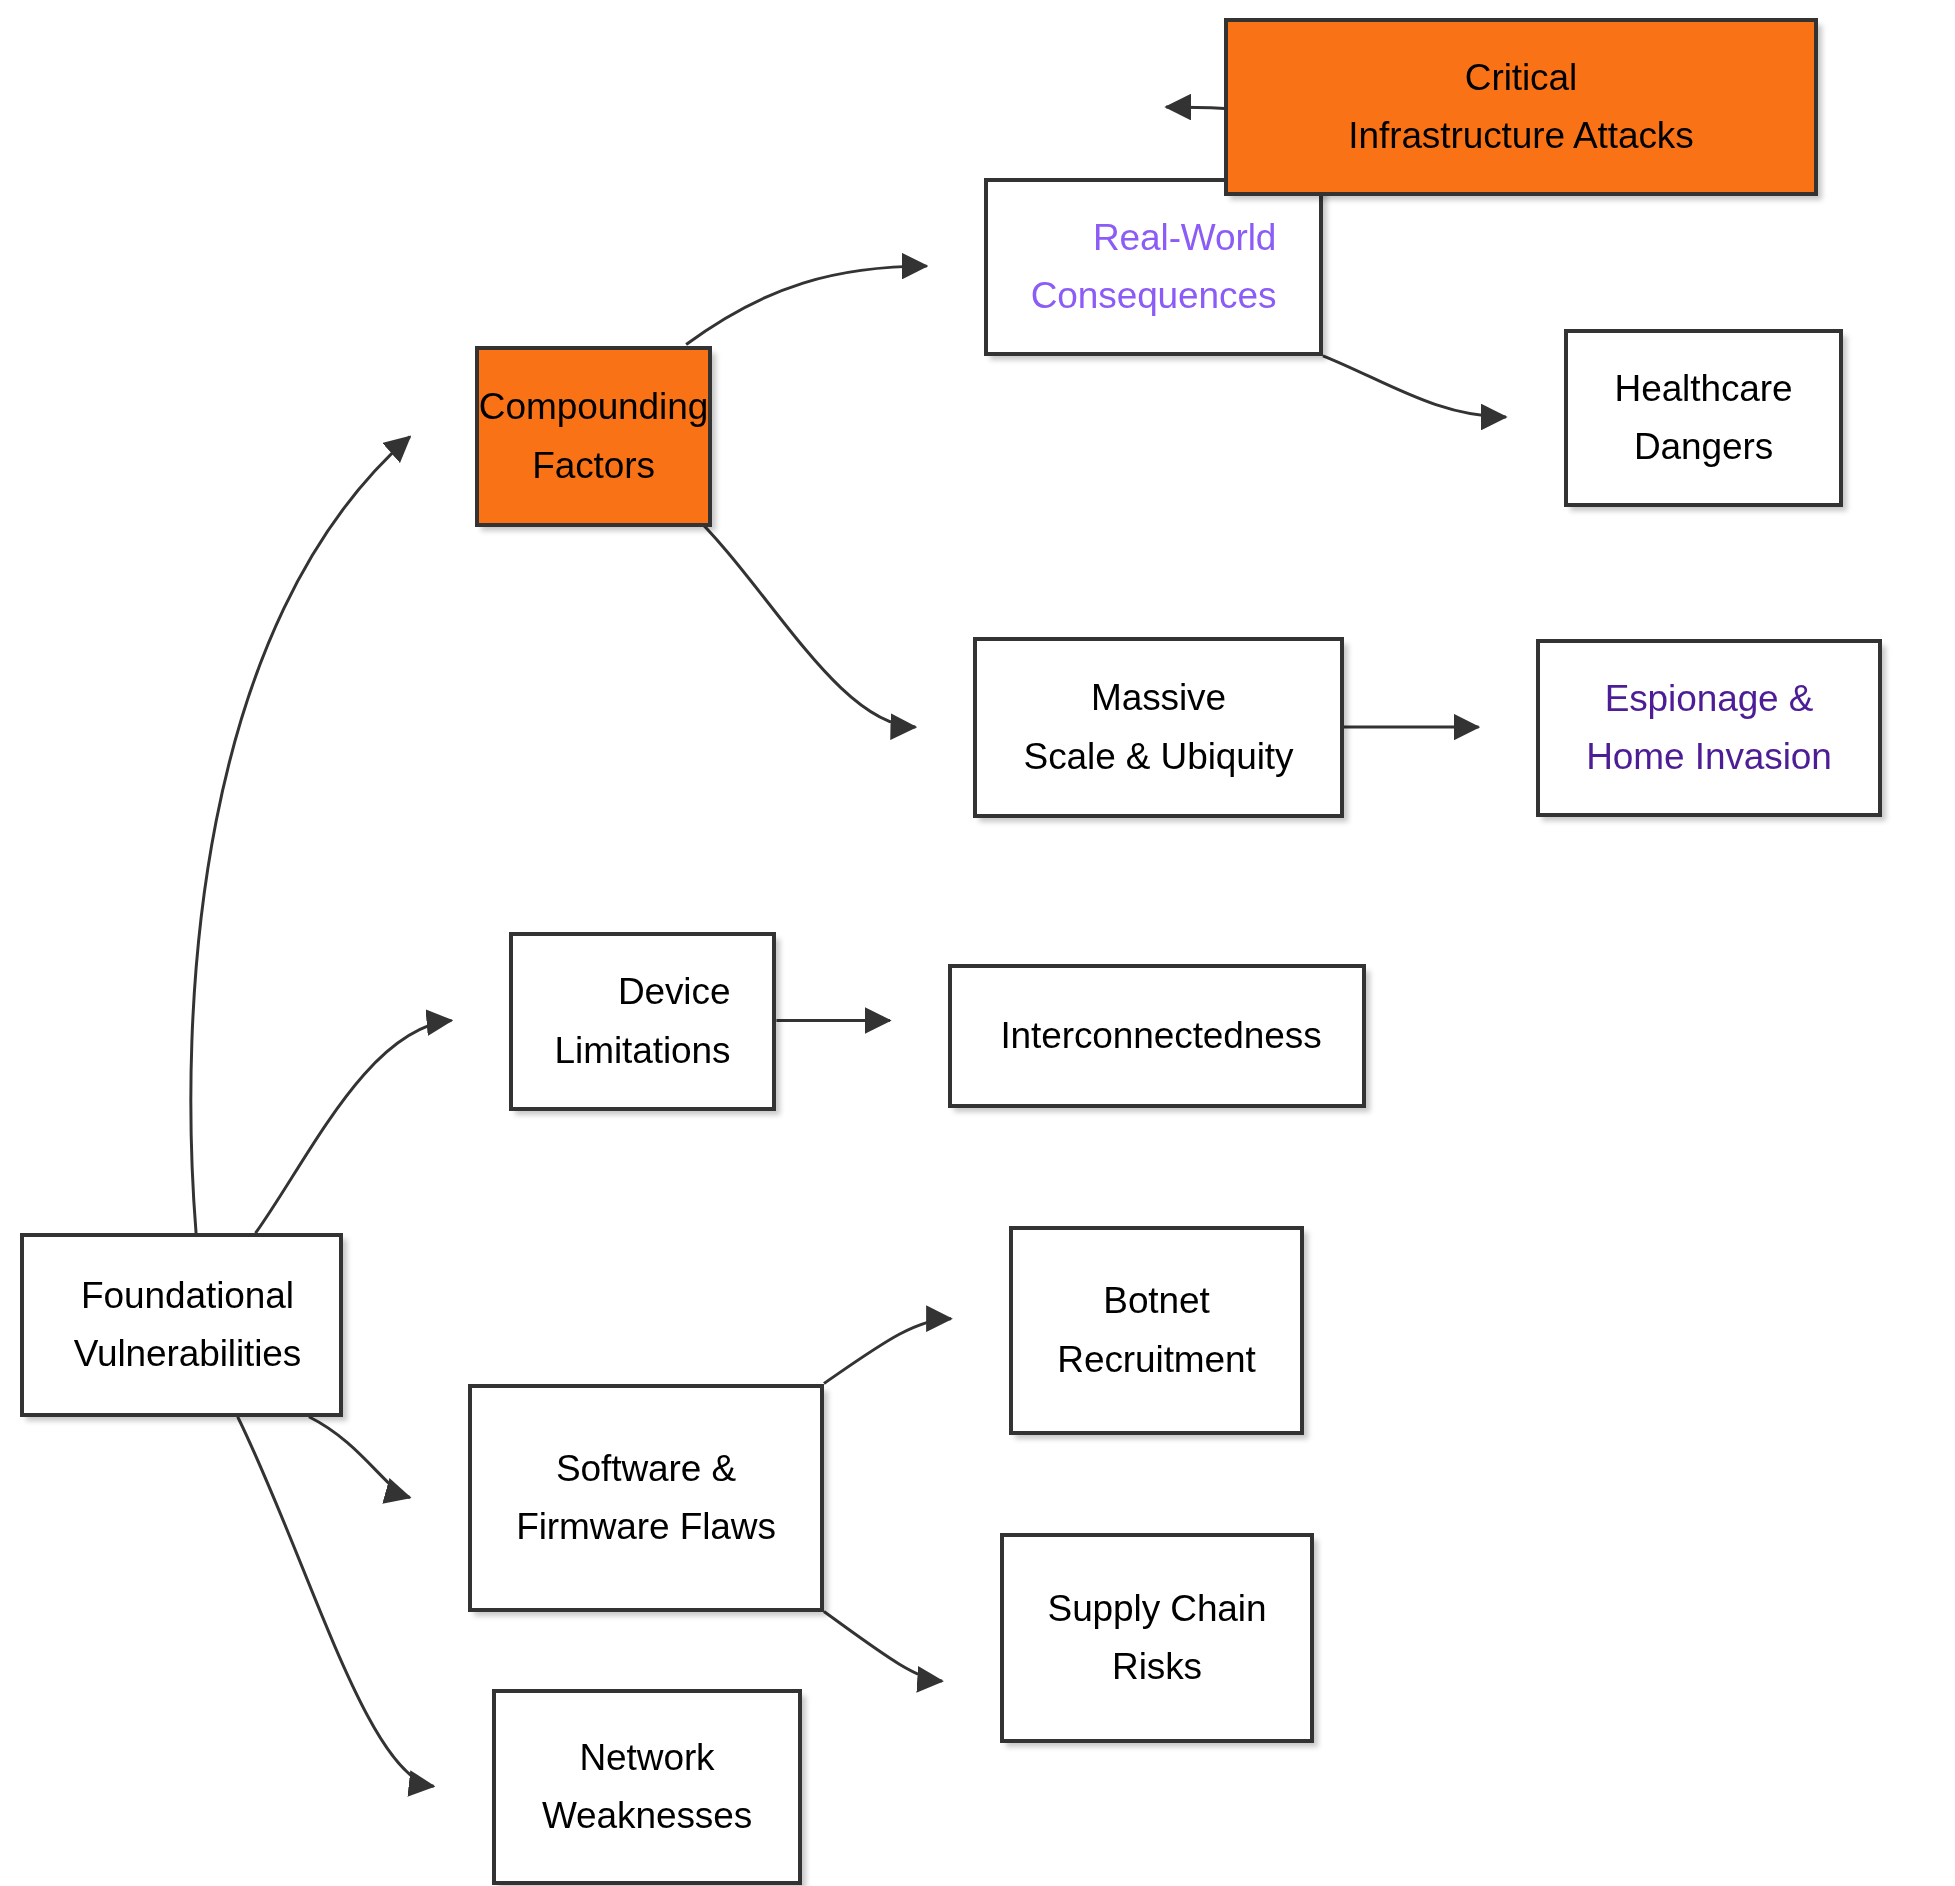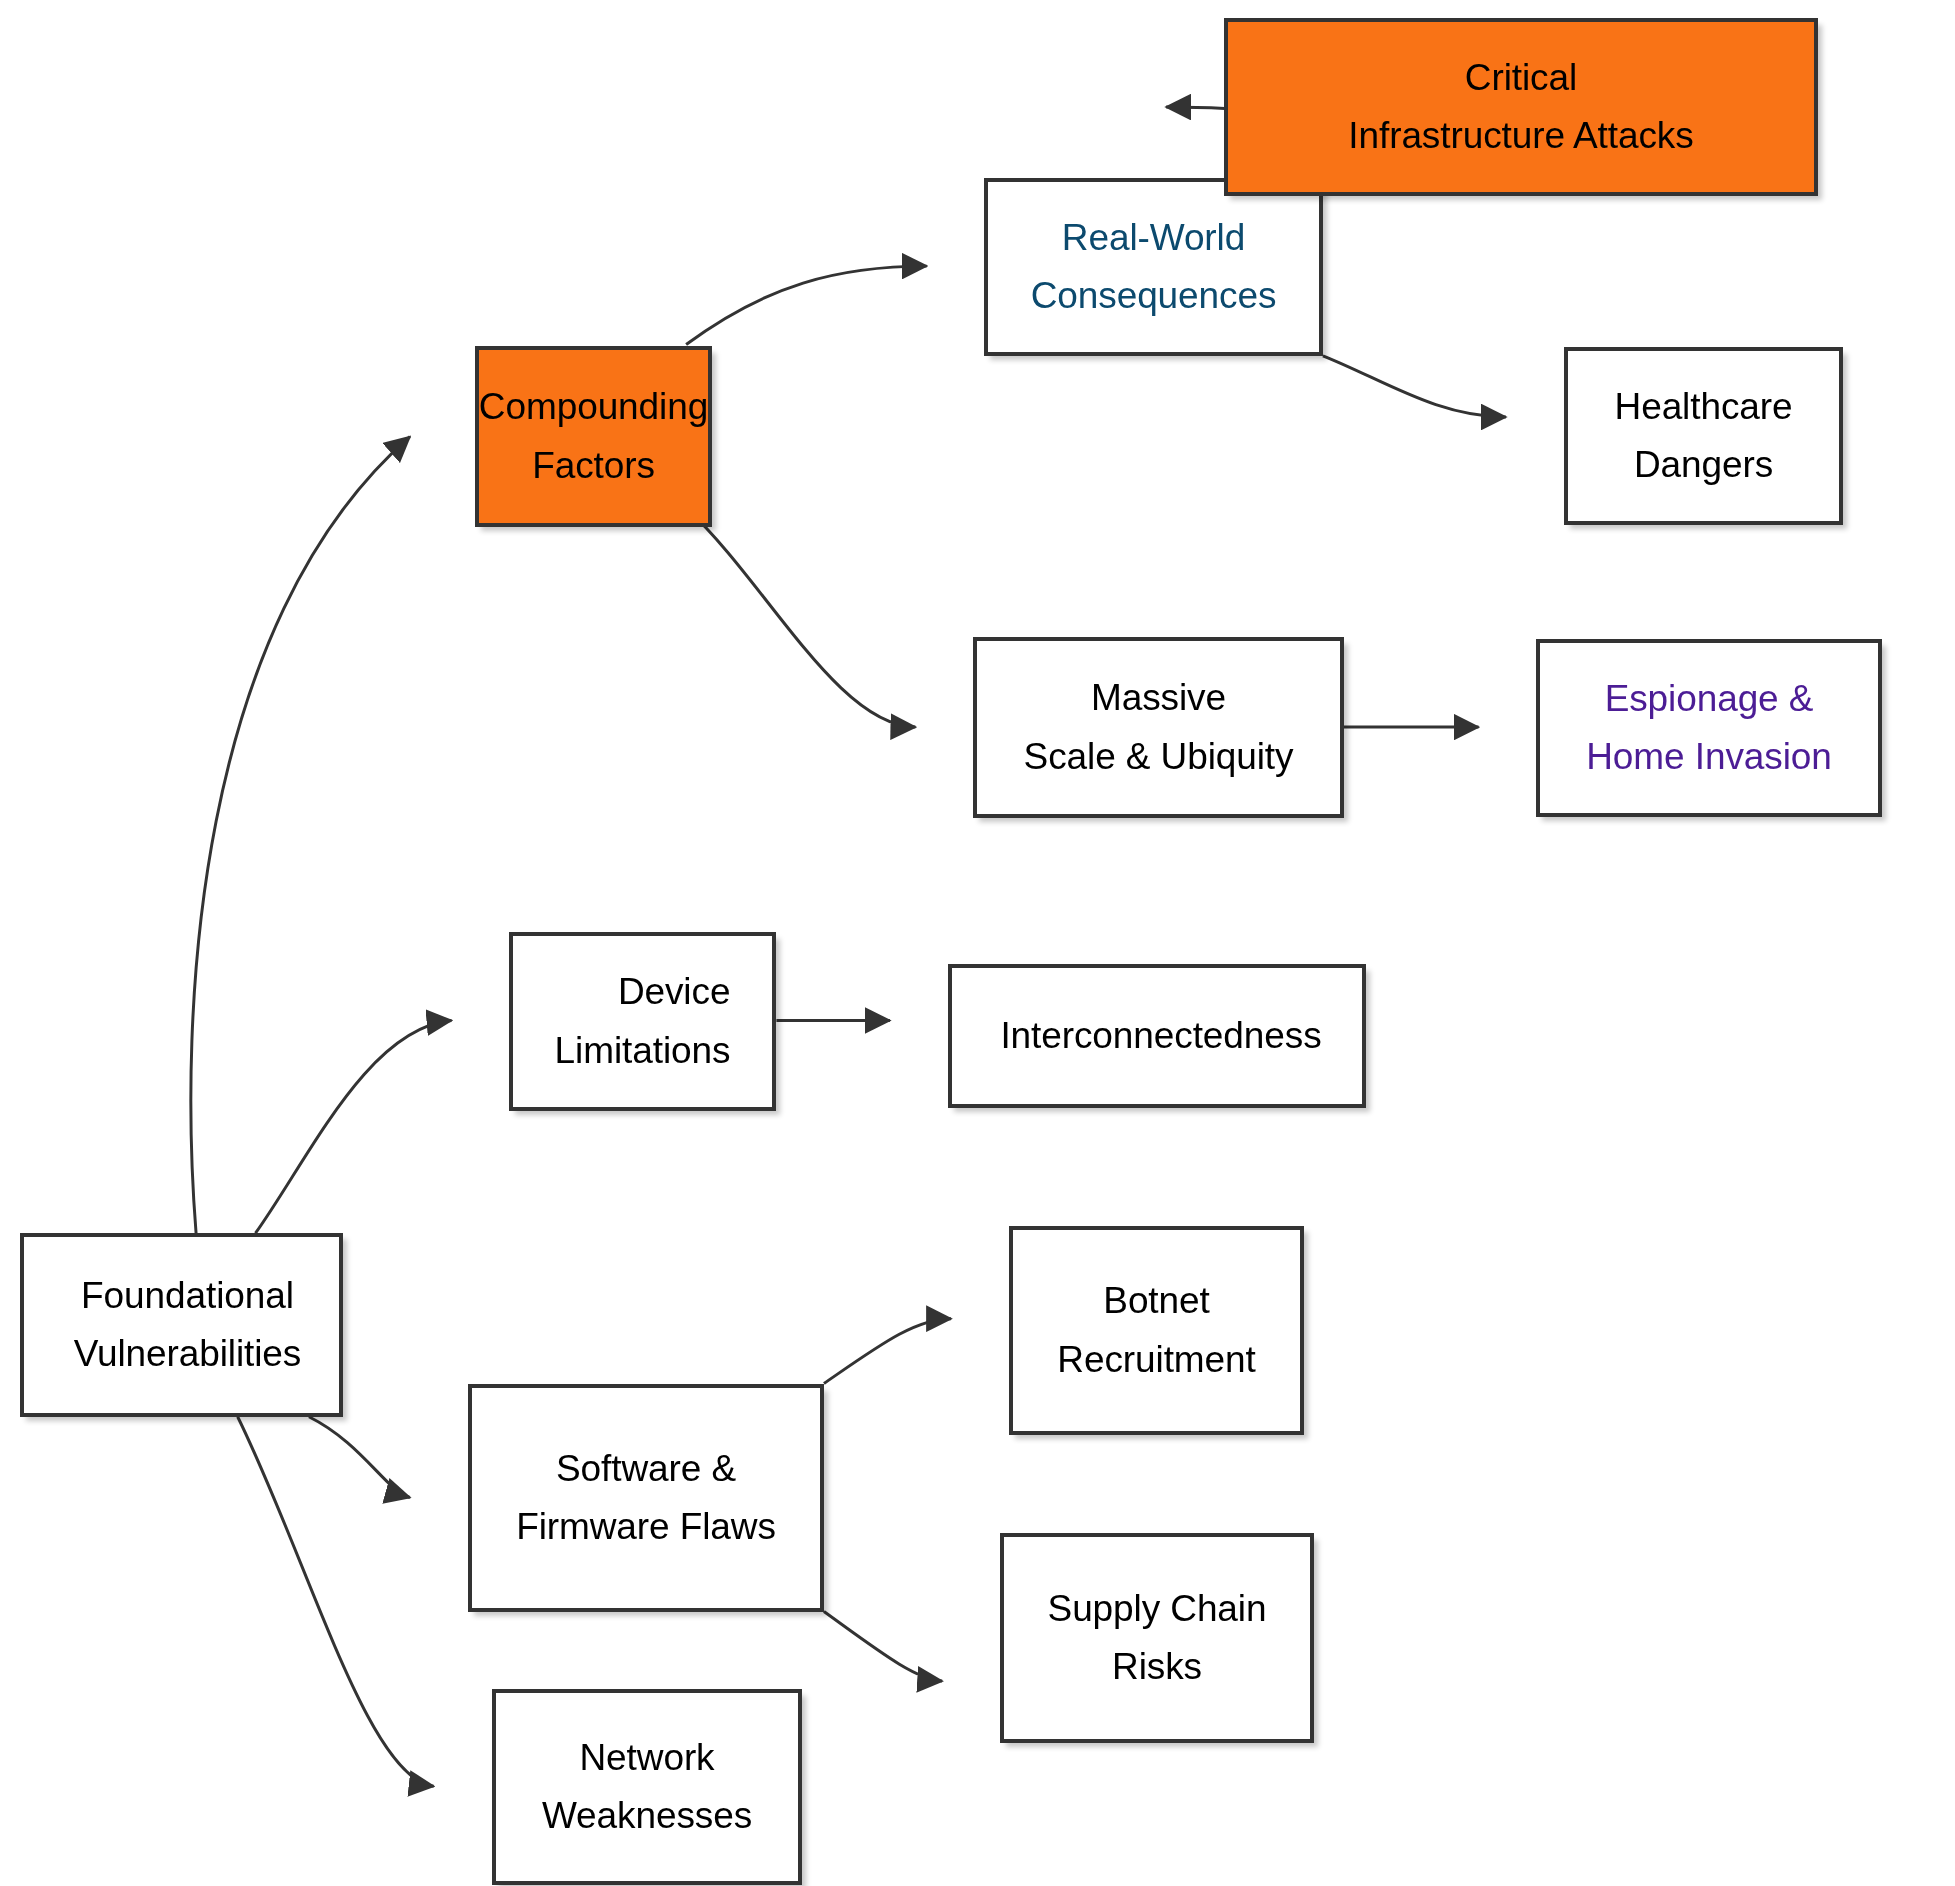--- a/index.html
+++ b/index.html
@@ -58,29 +58,29 @@
 
   <div id="nodes">
       <div class="node" style="left: 20px; top: 1233px; width: 323px; height: 184px; border-color: rgb(51, 51, 51); background: rgb(255, 255, 255); color: rgb(0, 0, 0); padding-left: 12px;">
         <span class="label">Foundational
 Vulnerabilities</span>
       </div>
       <div class="node" style="left: 475px; top: 346px; width: 237px; height: 181px; border-color: rgb(51, 51, 51); background: #f97316; color: rgb(0, 0, 0);">
         <span class="label">Compounding
 Factors</span>
       </div>
-      <div class="node" style="left: 984px; top: 178px; width: 339px; height: 178px; border-color: rgb(51, 51, 51); background: rgb(255, 255, 255); color: #0c4a6e;">
+      <div class="node" style="left: 984px; top: 178px; width: 339px; height: 178px; border-color: rgb(51, 51, 51); background: rgb(255, 255, 255); color: #8b5cf6; text-align: right;">
         <span class="label">Real-World
 Consequences</span>
       </div>
       <div class="node" style="left: 1224px; top: 18px; width: 594px; height: 178px; border-color: rgb(51, 51, 51); background: #f97316; color: rgb(0, 0, 0);">
         <span class="label">Critical
 Infrastructure Attacks</span>
       </div>
-      <div class="node" style="left: 1564px; top: 329px; width: 279px; height: 178px; border-color: rgb(51, 51, 51); background: rgb(255, 255, 255); color: rgb(0, 0, 0); margin-top: 18px;">
+      <div class="node" style="left: 1564px; top: 329px; width: 279px; height: 178px; border-color: rgb(51, 51, 51); background: rgb(255, 255, 255); color: rgb(0, 0, 0);">
         <span class="label">Healthcare
 Dangers</span>
       </div>
       <div class="node" style="left: 973px; top: 637px; width: 371px; height: 181px; border-color: rgb(51, 51, 51); background: rgb(255, 255, 255); color: rgb(0, 0, 0);">
         <span class="label">Massive
 Scale &amp; Ubiquity</span>
       </div>
       <div class="node" style="left: 1536px; top: 639px; width: 346px; height: 178px; border-color: rgb(51, 51, 51); background: rgb(255, 255, 255); color: #4c1d95;">
         <span class="label">Espionage &amp;
 Home Invasion</span>

